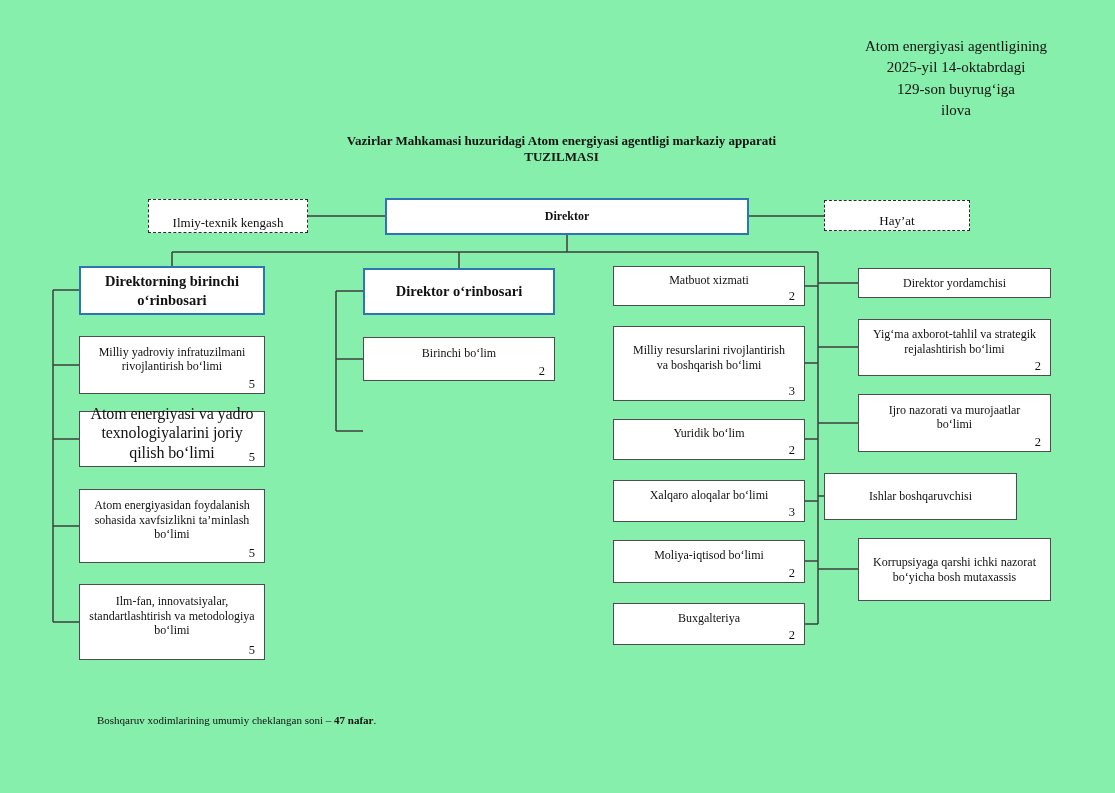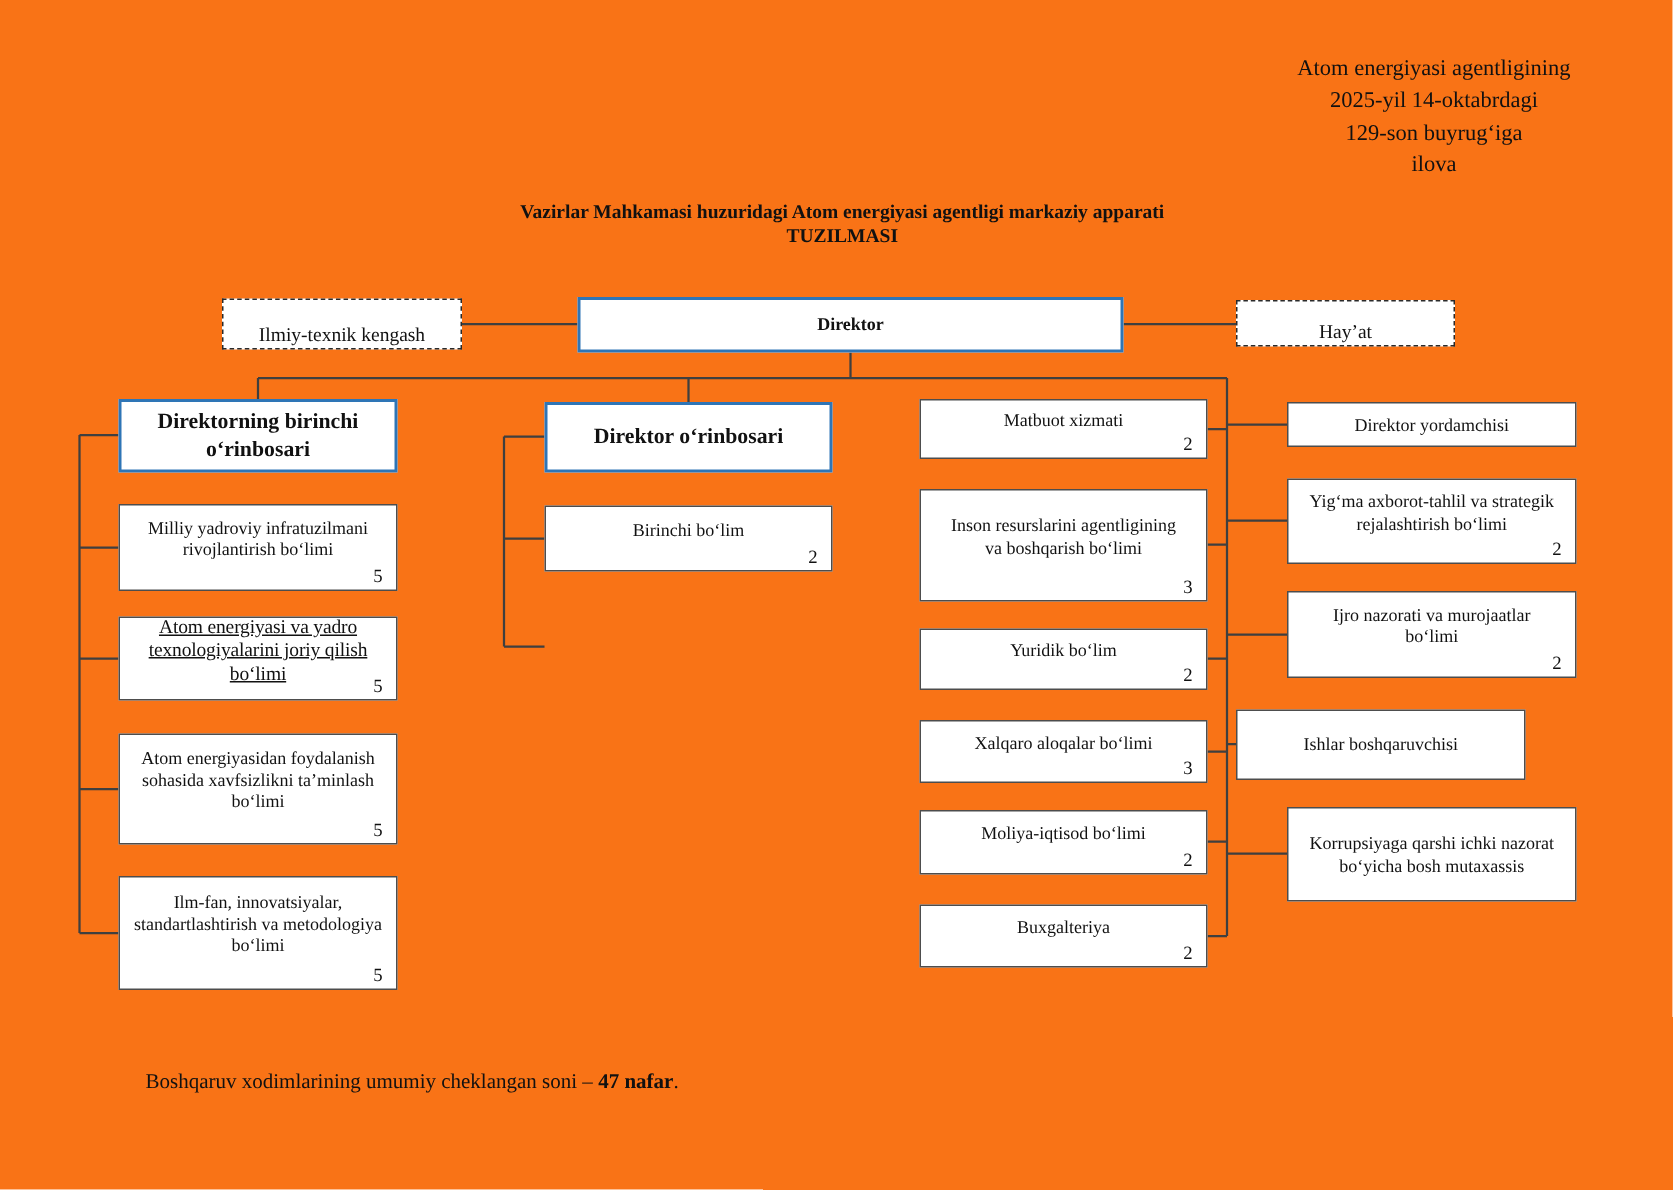--- a/index.html
+++ b/index.html
@@ -1,17 +1,17 @@
 <!DOCTYPE html>
 <html><head>
 <meta charset="utf-8">
 <style>
   html,body { margin:0; padding:0; background:#ffffff; }
   #page {
-    position:relative; width:1115px; height:793px; background:#f97316;
+    position:relative; width:1115px; height:793px; background:#86efac;
     font-family:"Liberation Serif","DejaVu Serif",serif; color:#111;
     overflow:hidden;
   }
   #wires { position:absolute; left:0; top:0; width:1115px; height:793px; }
 
   .note {
     position:absolute; top:36px; right:44px; width:230px;
     text-align:center; font-size:15px; line-height:1.42; white-space:pre-line;
   }
   .title {
@@ -19,32 +19,32 @@
     text-align:center; font-weight:bold; font-size:13px; line-height:1.2;
   }
   .box {
     position:absolute; background:#fff; border:1.6px solid #4d4d4d;
     display:flex; align-items:center; justify-content:center;
     text-align:center; font-size:12px; line-height:1.2; box-sizing:border-box;
   }
   .box .label { white-space:pre-line; padding:1px 3px; width:100%; }
   .box.has-num .label { padding-bottom:13px; }
   .box .num { position:absolute; right:9px; bottom:1px; font-size:12.5px; }
-  .box.condensed .label { font-size:13px; letter-spacing:-0.1px;text-decoration:underline; }
+  .box.condensed .label { font-size:16px; letter-spacing:-0.1px; }
 
   .hdr {
     border:2px solid #2E75B6; font-weight:bold; font-size:14.5px; line-height:1.25;
   }
   .director {
     border:2px solid #2E75B6; font-weight:bold; font-size:12px;
   }
   .dashed {
     border:1.6px dashed #2a2a2a; font-size:13px;align-items:flex-end;
   }
-  .footer { position:absolute; top:714px; left:97px; font-size:14px; }
+  .footer { position:absolute; top:714px; left:97px; font-size:11px; }
 </style>
 </head>
 <body>
 
 <div id="page">
 
   <svg id="wires" viewBox="0 0 1115 793" xmlns="http://www.w3.org/2000/svg">
     <path d="M567,235 V252
              M172,252 H818
              M172,252 V266
@@ -115,21 +115,21 @@
   <div class="box has-num" style="left:363px;top:337px;width:192px;height:44px">
     <span class="label">Birinchi bo‘lim</span>
     <span class="num">2</span>
   </div>
 
   <div class="box has-num" style="left:613px;top:266px;width:192px;height:40px">
     <span class="label">Matbuot xizmati</span>
     <span class="num">2</span>
   </div>
   <div class="box has-num" style="left:613px;top:326px;width:192px;height:75px">
-    <span class="label">Inson resurslarini agentligining
+    <span class="label">Milliy resurslarini rivojlantirish
 va boshqarish bo‘limi</span>
     <span class="num">3</span>
   </div>
   <div class="box has-num" style="left:613px;top:419px;width:192px;height:41px">
     <span class="label">Yuridik bo‘lim</span>
     <span class="num">2</span>
   </div>
   <div class="box has-num" style="left:613px;top:480px;width:192px;height:42px">
     <span class="label">Xalqaro aloqalar bo‘limi</span>
     <span class="num">3</span>

